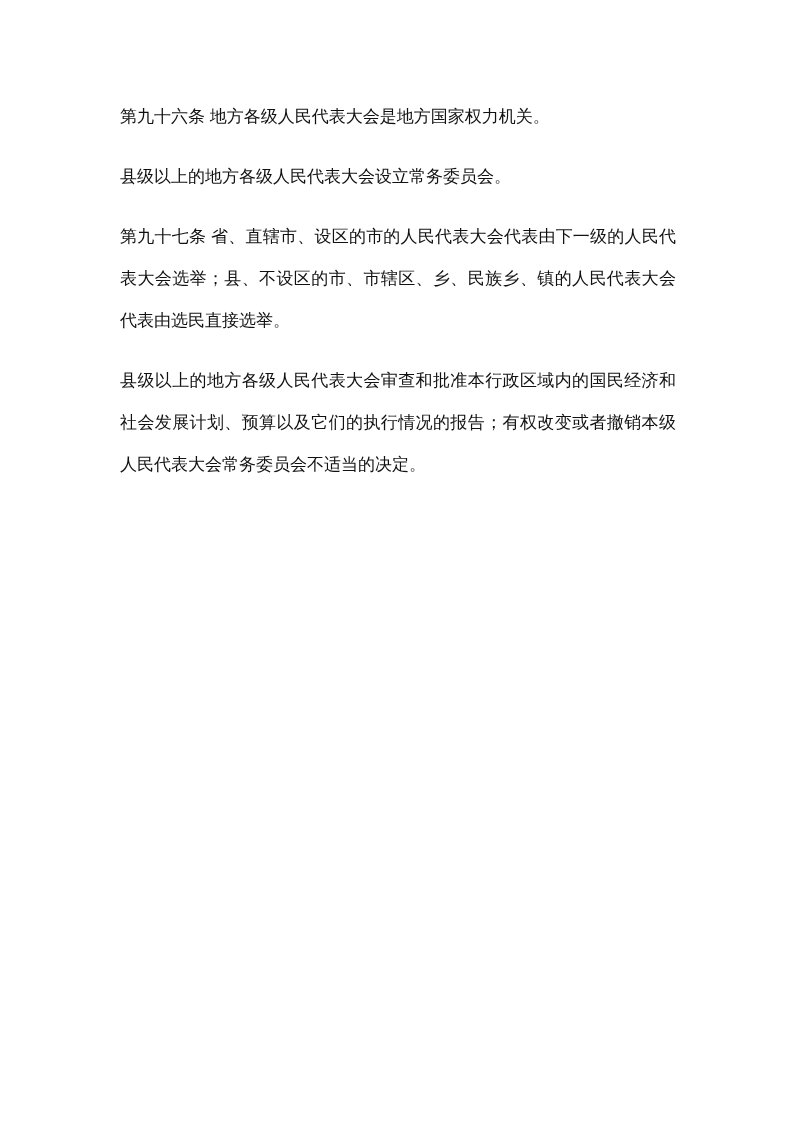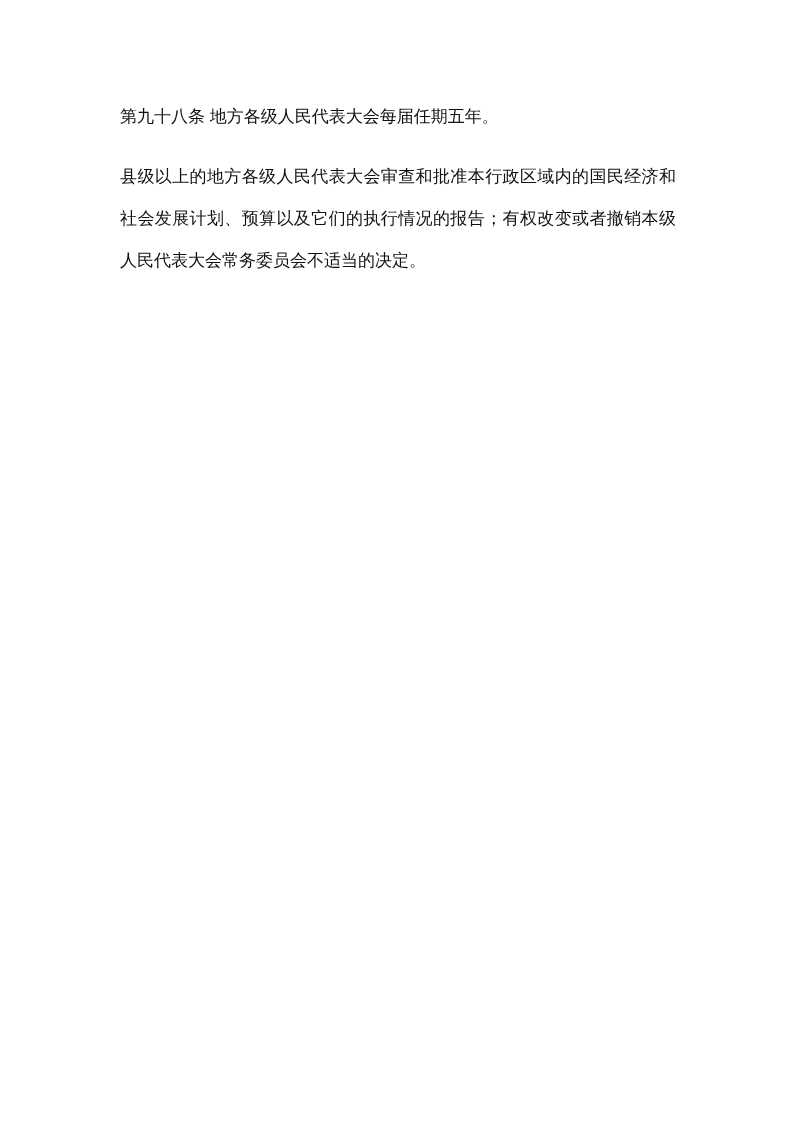--- a/index.html
+++ b/index.html
@@ -26,15 +26,17 @@
     text-align: justify;
     text-justify: inter-ideograph;
     word-break: break-all;
     color: #111111;
   }
 </style>
 </head>
 <body>
 
 <div class="page">
-  <p class="body-paragraph">第九十八条 地方各级人民代表大会每届任期五年。</p>
+  <p class="body-paragraph">第九十六条 地方各级人民代表大会是地方国家权力机关。</p>
+  <p class="body-paragraph">县级以上的地方各级人民代表大会设立常务委员会。</p>
+  <p class="body-paragraph">第九十七条 省、直辖市、设区的市的人民代表大会代表由下一级的人民代表大会选举；县、不设区的市、市辖区、乡、民族乡、镇的人民代表大会代表由选民直接选举。</p>
   <p class="body-paragraph">县级以上的地方各级人民代表大会审查和批准本行政区域内的国民经济和社会发展计划、预算以及它们的执行情况的报告；有权改变或者撤销本级人民代表大会常务委员会不适当的决定。</p>
 </div>
 
 </body></html>

